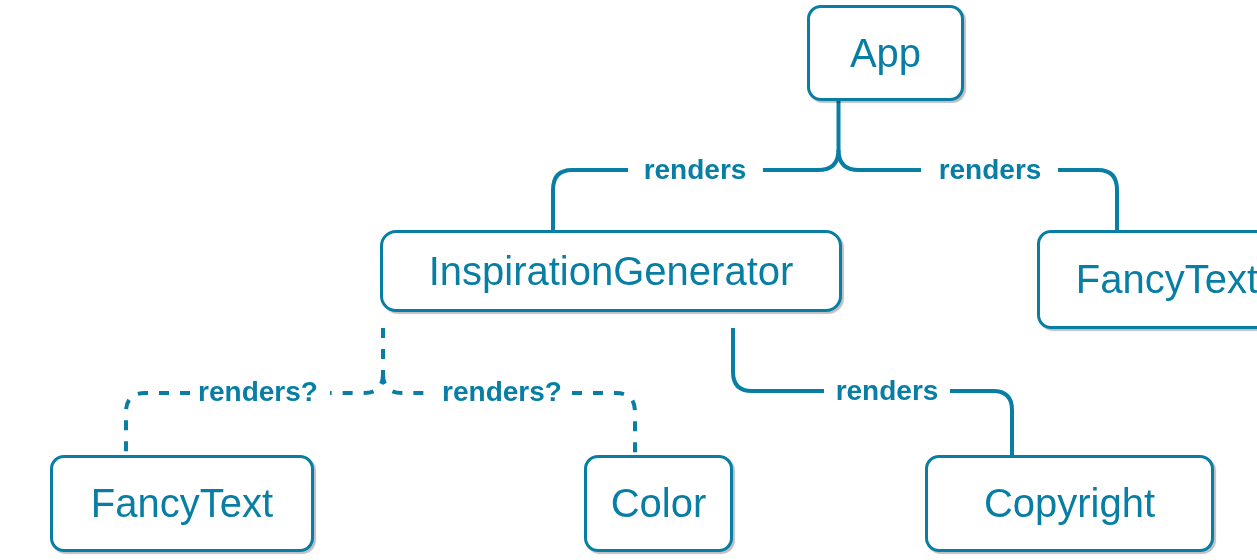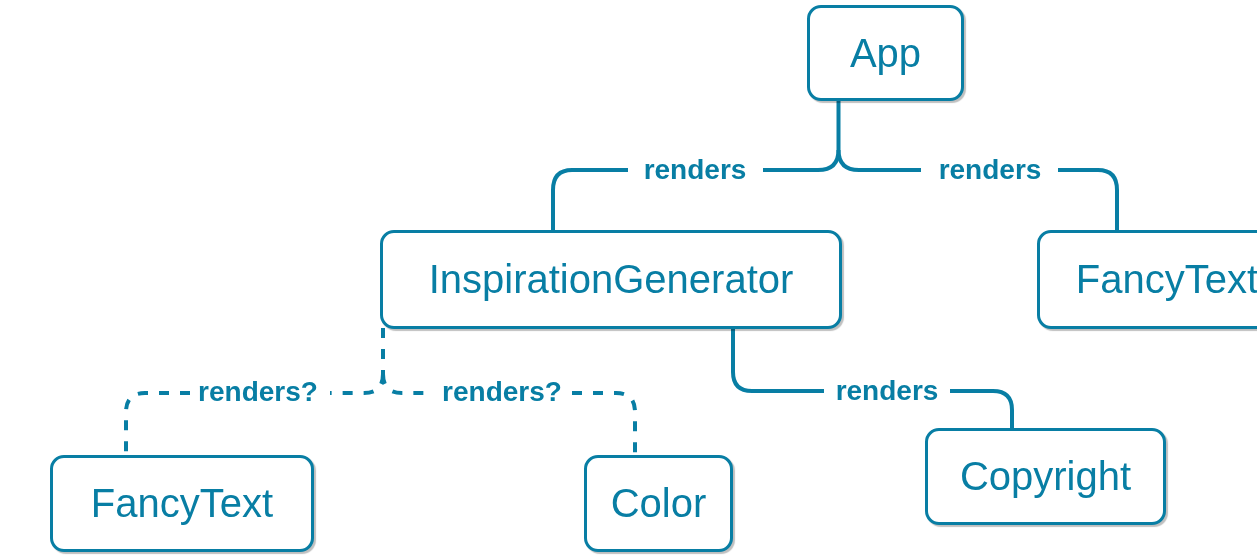--- a/index.html
+++ b/index.html
@@ -100,33 +100,33 @@
   <span class="edge-label" style="left:695px; top:170px;">renders</span>
   <span class="edge-label" style="left:990px; top:170px;">renders</span>
   <span class="edge-label" style="left:258px; top:392px;">renders?</span>
   <span class="edge-label" style="left:502px; top:392px;">renders?</span>
   <span class="edge-label" style="left:887px; top:391px;">renders</span>
 
   <div class="node" style="left:760px; top:5px; width:157px; height:96px;">
     <span class="node-label">App</span>
   </div>
 
-  <div class="node" style="left:333px; top:230px; width:462px; height:99px;">
+  <div class="node" style="left:333px; top:230px; width:462px; height:82px;border-radius:16px;">
     <span class="node-label">InspirationGenerator</span>
   </div>
 
   <div class="node" style="left:990px; top:230px; width:260px; height:99px;">
     <span class="node-label">FancyText</span>
   </div>
 
   <div class="node" style="left:3px; top:455px; width:264px; height:97px;">
     <span class="node-label">FancyText</span>
   </div>
 
   <div class="node" style="left:537px; top:455px; width:149px; height:97px;">
     <span class="node-label">Color</span>
   </div>
 
-  <div class="node" style="left:878px; top:428px; width:241px; height:97px;">
+  <div class="node" style="left:878px; top:455px; width:289px; height:97px;">
     <span class="node-label">Copyright</span>
   </div>
 
 </div>
 
 </body></html>

